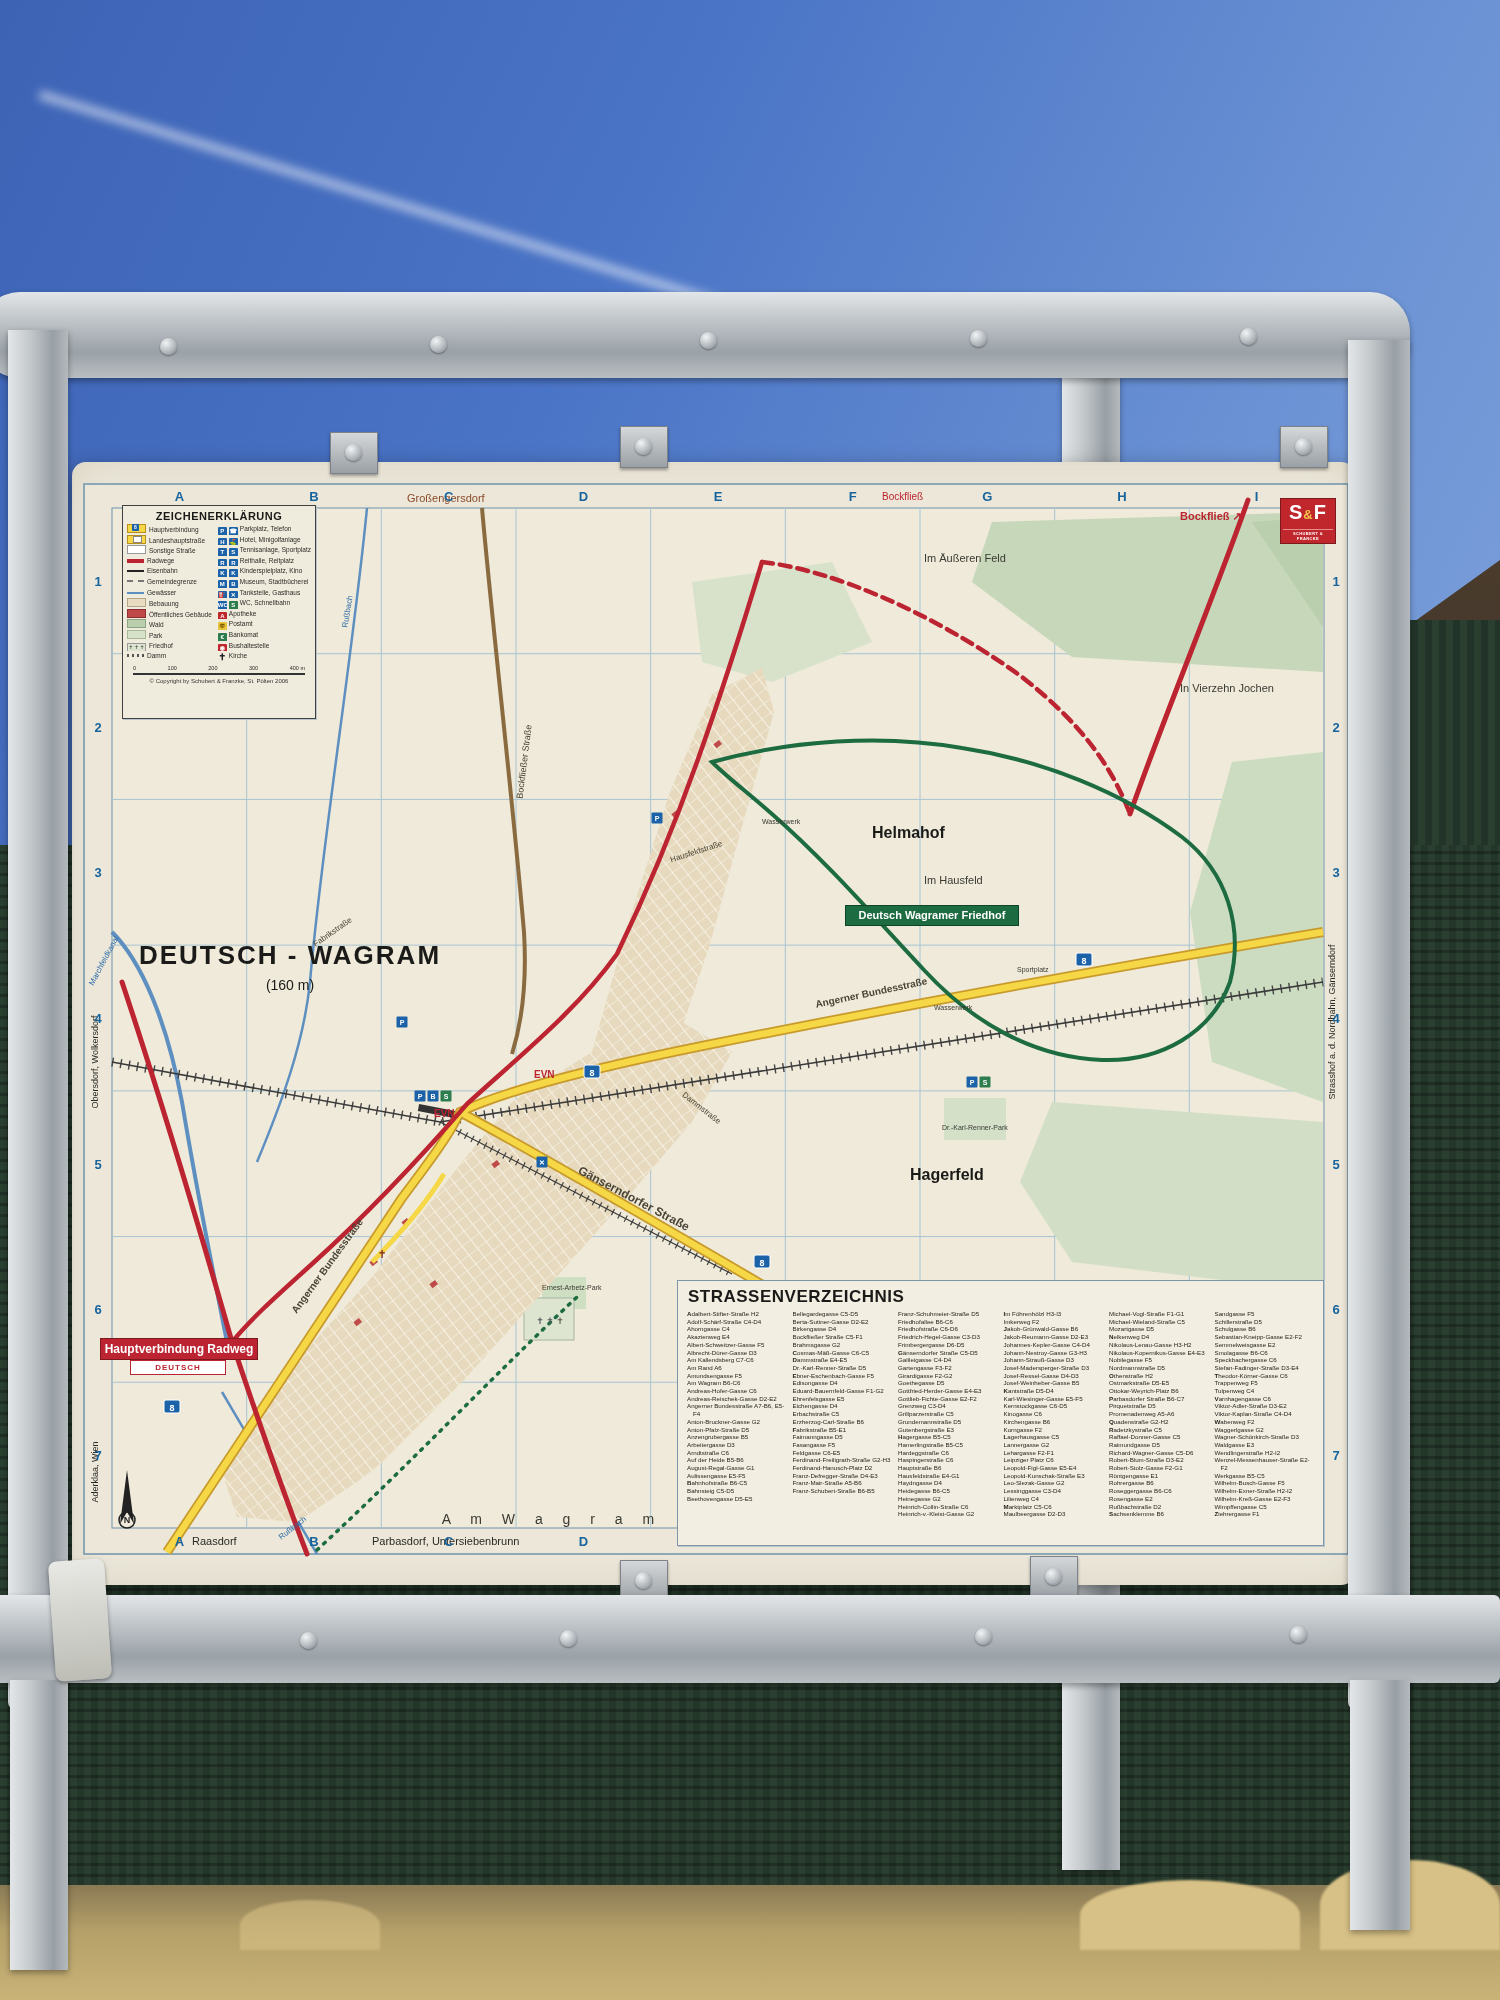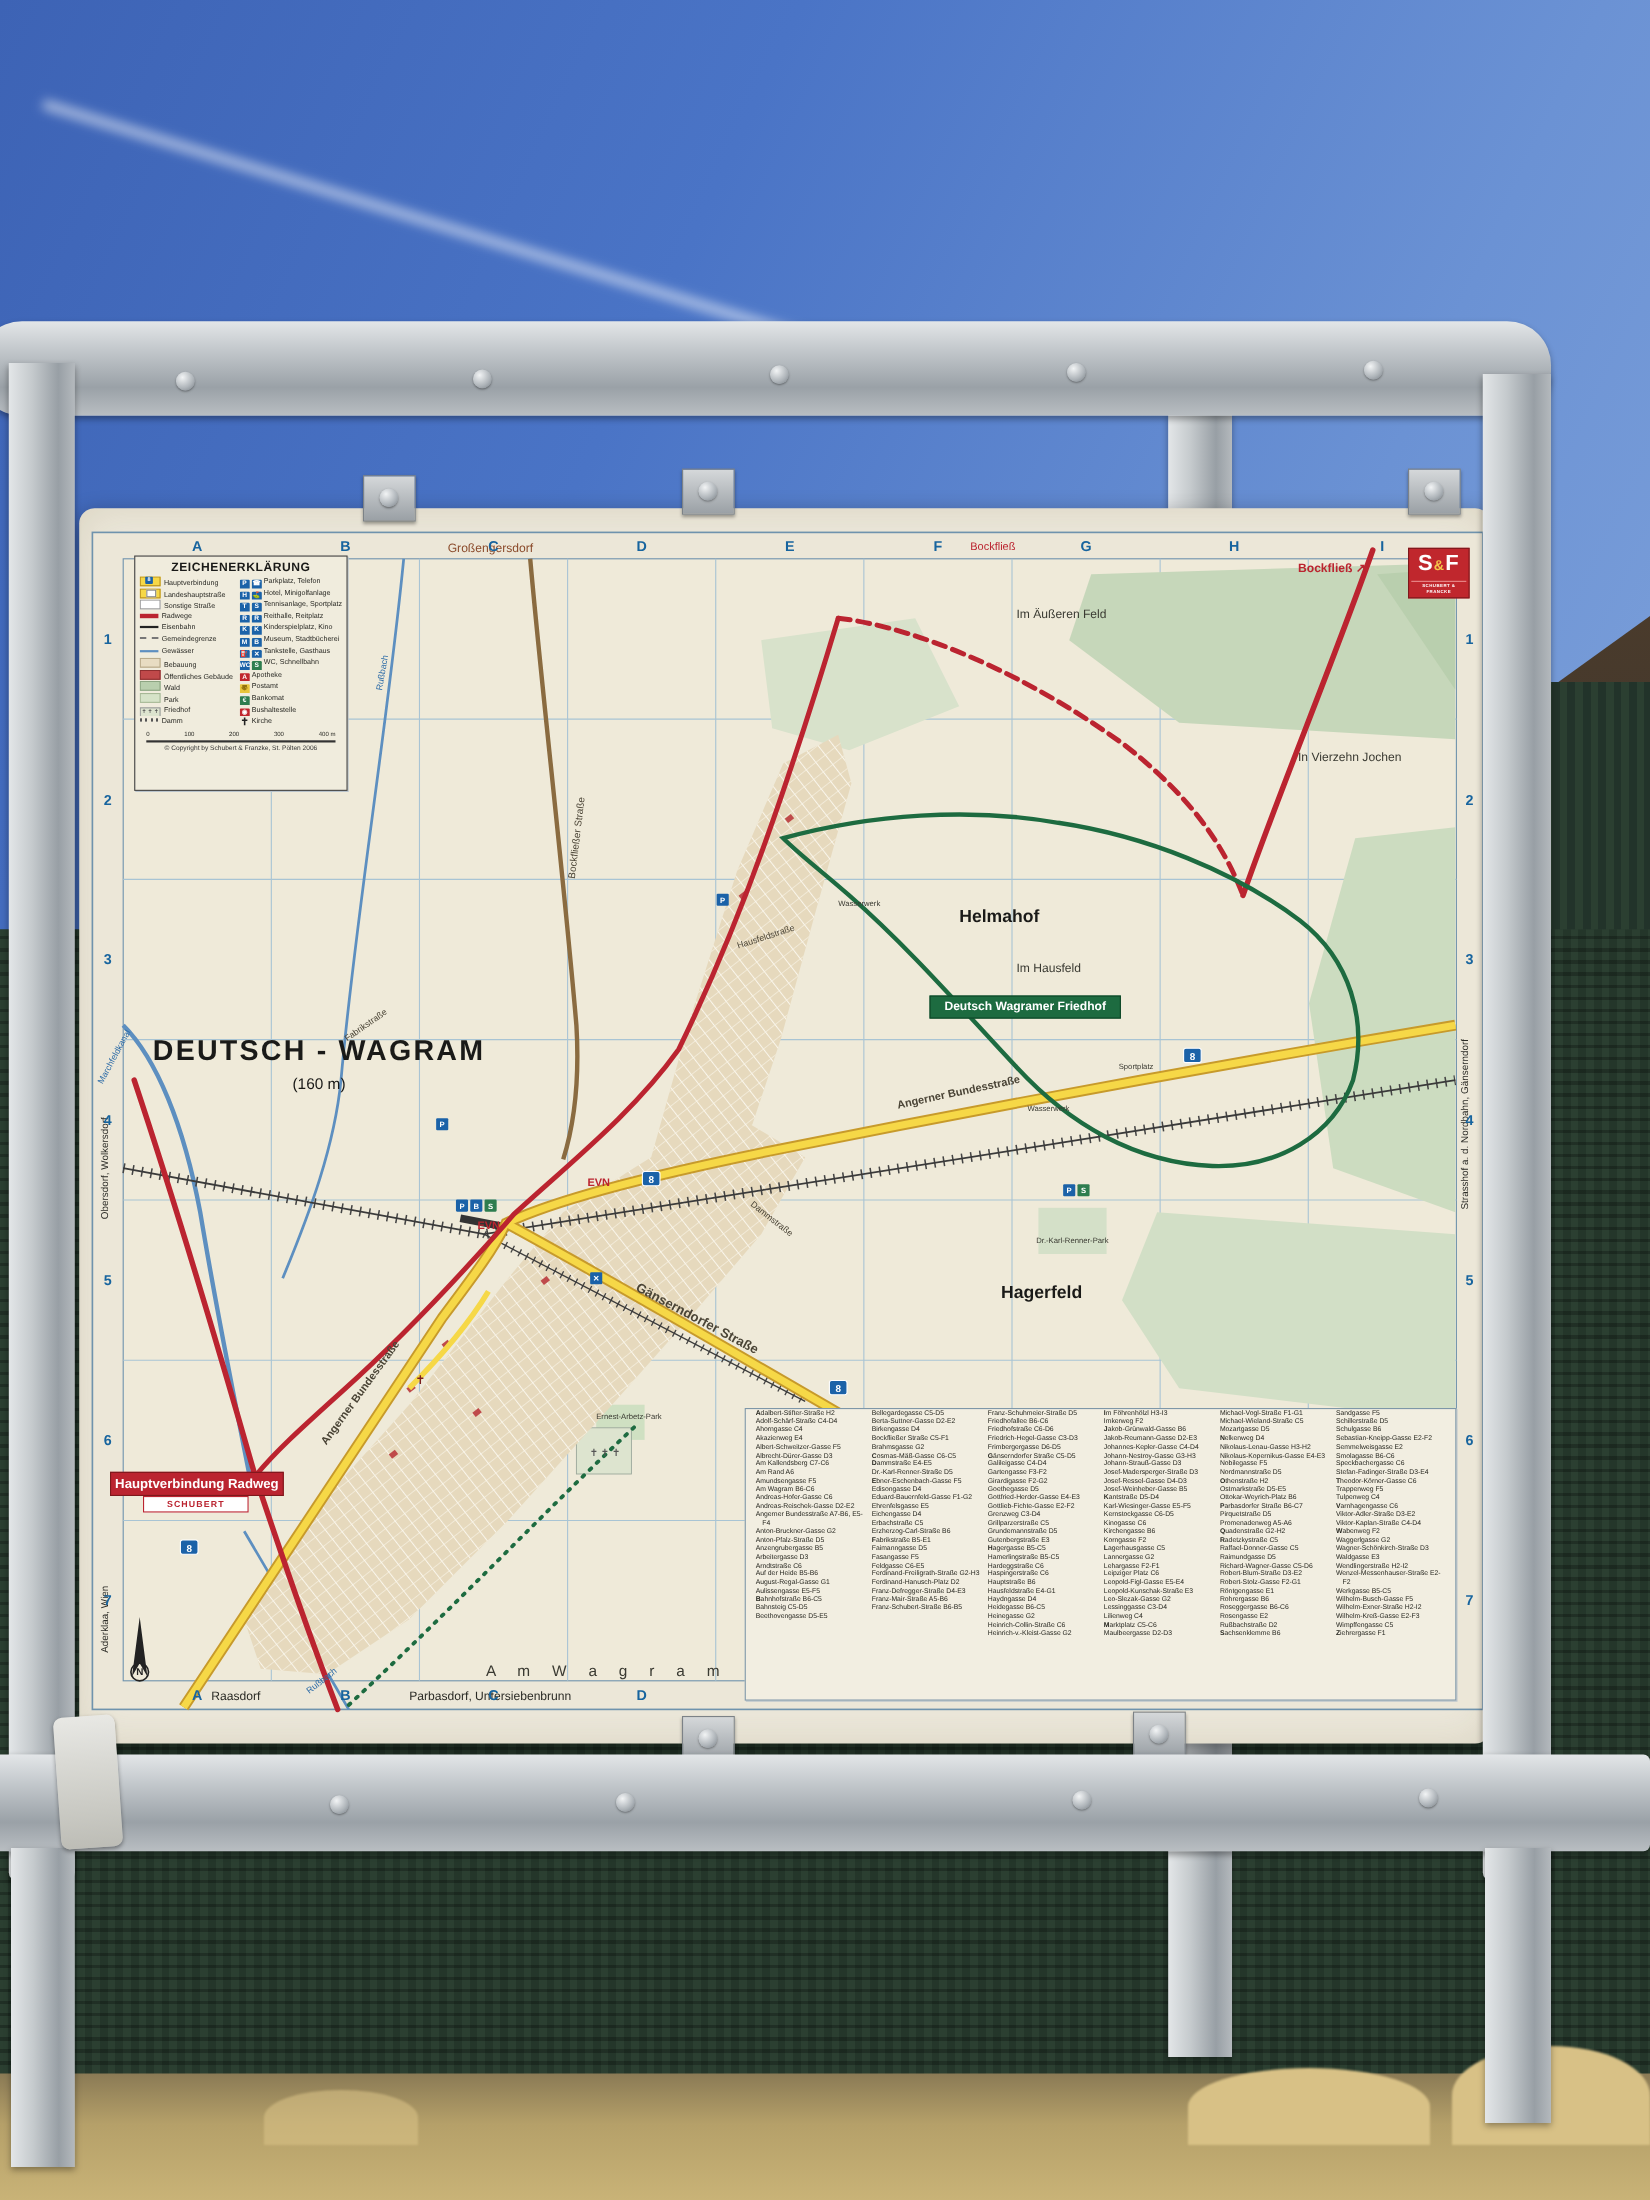--- a/index.html
+++ b/index.html
@@ -362,23 +362,24 @@
       <div id="copyright">© Copyright by Schubert &amp; Franzke, St. Pölten 2006</div>
     </div>
 
     <div class="abs" id="sf">
       <div class="big"><span>S</span><span class="amp">&amp;</span><span>F</span></div>
       <span class="sub">SCHUBERT &amp; FRANCKE</span>
     </div>
 
     <div class="badge" id="bdg-rundweg">Deutsch Wagramer Friedhof</div>
     <div class="badge" id="bdg-radweg">Hauptverbindung Radweg</div>
-    <div class="badge" id="bdg-standort">SCHUBERT</div>
+    <div class="badge" id="bdg-standort">DEUTSCH</div>
 
     <div class="abs" id="index">
+      <h2>STRASSENVERZEICHNIS</h2>
       <div id="idx-cols">
           <div class="idx-col">
             <div><b>A</b>dalbert-Stifter-Straße H2</div>
             <div>Adolf-Schärf-Straße C4-D4</div>
             <div>Ahorngasse C4</div>
             <div>Akazienweg E4</div>
             <div>Albert-Schweitzer-Gasse F5</div>
             <div>Albrecht-Dürer-Gasse D3</div>
             <div>Am Kallendsberg C7-C6</div>
             <div>Am Rand A6</div>

